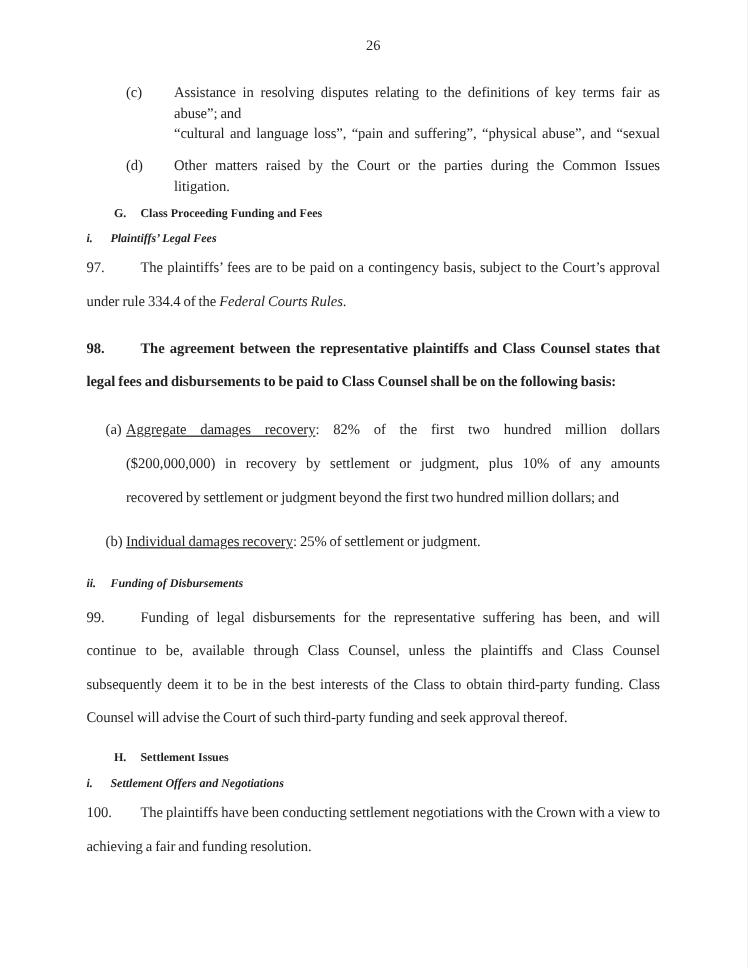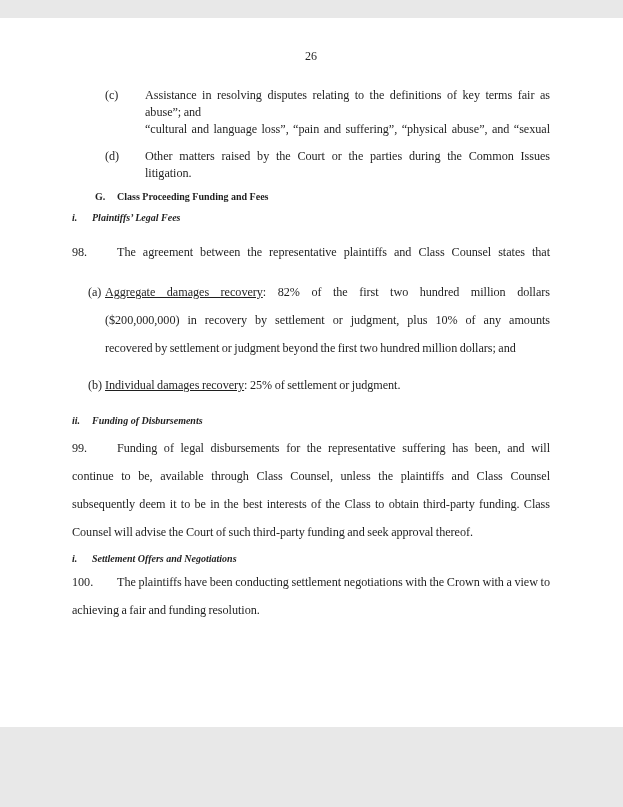--- a/index.html
+++ b/index.html
@@ -3,22 +3,22 @@
 <meta charset="utf-8">
 <style>
   html, body {
     margin: 0;
     padding: 0;
     background: #e8e8e8;
   }
   .page {
     position: relative;
     width: 623px;
-    height: 709px;
-    margin: 18px auto;
+    height: 807px;
+    margin: 0 auto;
     background: #ffffff;
     box-sizing: border-box;
     padding: 30px 73px 0 72px;
     font-family: "Liberation Serif", "DejaVu Serif", serif;
     color: #1f1f1f;
     overflow: hidden;
   }
   .page-number {
     text-align: center;
     font-size: 12px;
@@ -53,21 +53,21 @@
   .hr-label { display: inline-block; width: 20px; font-style: italic; }
 
   .it { font-style: italic; }
   .ul { text-decoration: underline; }
 
   .mt-c   { margin-top: 22px; }
   .mt-d   { margin-top: 10px; }
   .mt-g   { margin-top: 6px; }
   .mt-i1  { margin-top: 3px; }
   .mt-97  { margin-top: 0; }
-  .mt-98  { margin-top: 11px; }
+  .mt-98  { margin-top: 11px; font-weight: bold; }
   .mt-a   { margin-top: 12px; }
   .mt-b   { margin-top: 9px; }
   .mt-ii  { margin-top: 13px; }
   .mt-99  { margin-top: 4px; }
   .mt-h   { margin-top: 11px; }
   .mt-i2  { margin-top: 4px; }
   .mt-100 { margin-top: 0; }
 </style>
 </head>
 <body>
@@ -84,23 +84,28 @@
 
   <div class="hang-cd mt-d">
     <div class="pline jl lh-s"><span class="cd-label">(d)</span><span>Other matters raised by the Court or the parties during the Common Issues</span></div>
     <div class="pline ll lh-s">litigation.</div>
   </div>
 
   <div class="heading heading-letter mt-g"><span class="hl-label">G.</span><span>Class Proceeding Funding and Fees</span></div>
 
   <div class="heading heading-roman mt-i1"><span class="hr-label">i.</span><span>Plaintiffs’ Legal Fees</span></div>
 
+  <div class="mt-97">
+    <div class="pline jl lh-d"><span class="pnum">97.</span><span>The plaintiffs’ fees are to be paid on a contingency basis, subject to the Court’s approval</span></div>
+    <div class="pline ll lh-d"><span>under rule 334.4 of the </span><span class="it">Federal Courts Rules</span><span>.</span></div>
+  </div>
 
   <div class="mt-98">
     <div class="pline jl lh-d"><span class="pnum">98.</span><span>The agreement between the representative plaintiffs and Class Counsel states that</span></div>
+    <div class="pline ll lh-d">legal fees and disbursements to be paid to Class Counsel shall be on the following basis:</div>
   </div>
 
   <div class="hang-ab mt-a">
     <div class="pline jl lh-d"><span class="ab-label">(a)</span><span class="ul">Aggregate damages recovery</span><span>: 82% of the first two hundred million dollars</span></div>
     <div class="pline jl lh-d">($200,000,000) in recovery by settlement or judgment, plus 10% of any amounts</div>
     <div class="pline ll lh-d">recovered by settlement or judgment beyond the first two hundred million dollars; and</div>
   </div>
 
   <div class="hang-ab mt-b">
     <div class="pline ll lh-d"><span class="ab-label">(b)</span><span class="ul">Individual damages recovery</span><span>: 25% of settlement or judgment.</span></div>
@@ -108,20 +113,21 @@
 
   <div class="heading heading-roman mt-ii"><span class="hr-label">ii.</span><span>Funding of Disbursements</span></div>
 
   <div class="mt-99">
     <div class="pline jl lh-d"><span class="pnum">99.</span><span>Funding of legal disbursements for the representative suffering has been, and will</span></div>
     <div class="pline jl lh-d">continue to be, available through Class Counsel, unless the plaintiffs and Class Counsel</div>
     <div class="pline jl lh-d">subsequently deem it to be in the best interests of the Class to obtain third-party funding. Class</div>
     <div class="pline ll lh-d">Counsel will advise the Court of such third-party funding and seek approval thereof.</div>
   </div>
 
+  <div class="heading heading-letter mt-h"><span class="hl-label">H.</span><span>Settlement Issues</span></div>
 
   <div class="heading heading-roman mt-i2"><span class="hr-label">i.</span><span>Settlement Offers and Negotiations</span></div>
 
   <div class="mt-100">
     <div class="pline jl lh-d"><span class="pnum">100.</span><span>The plaintiffs have been conducting settlement negotiations with the Crown with a view to</span></div>
     <div class="pline ll lh-d">achieving a fair and funding resolution.</div>
   </div>
 
 </div>
 

